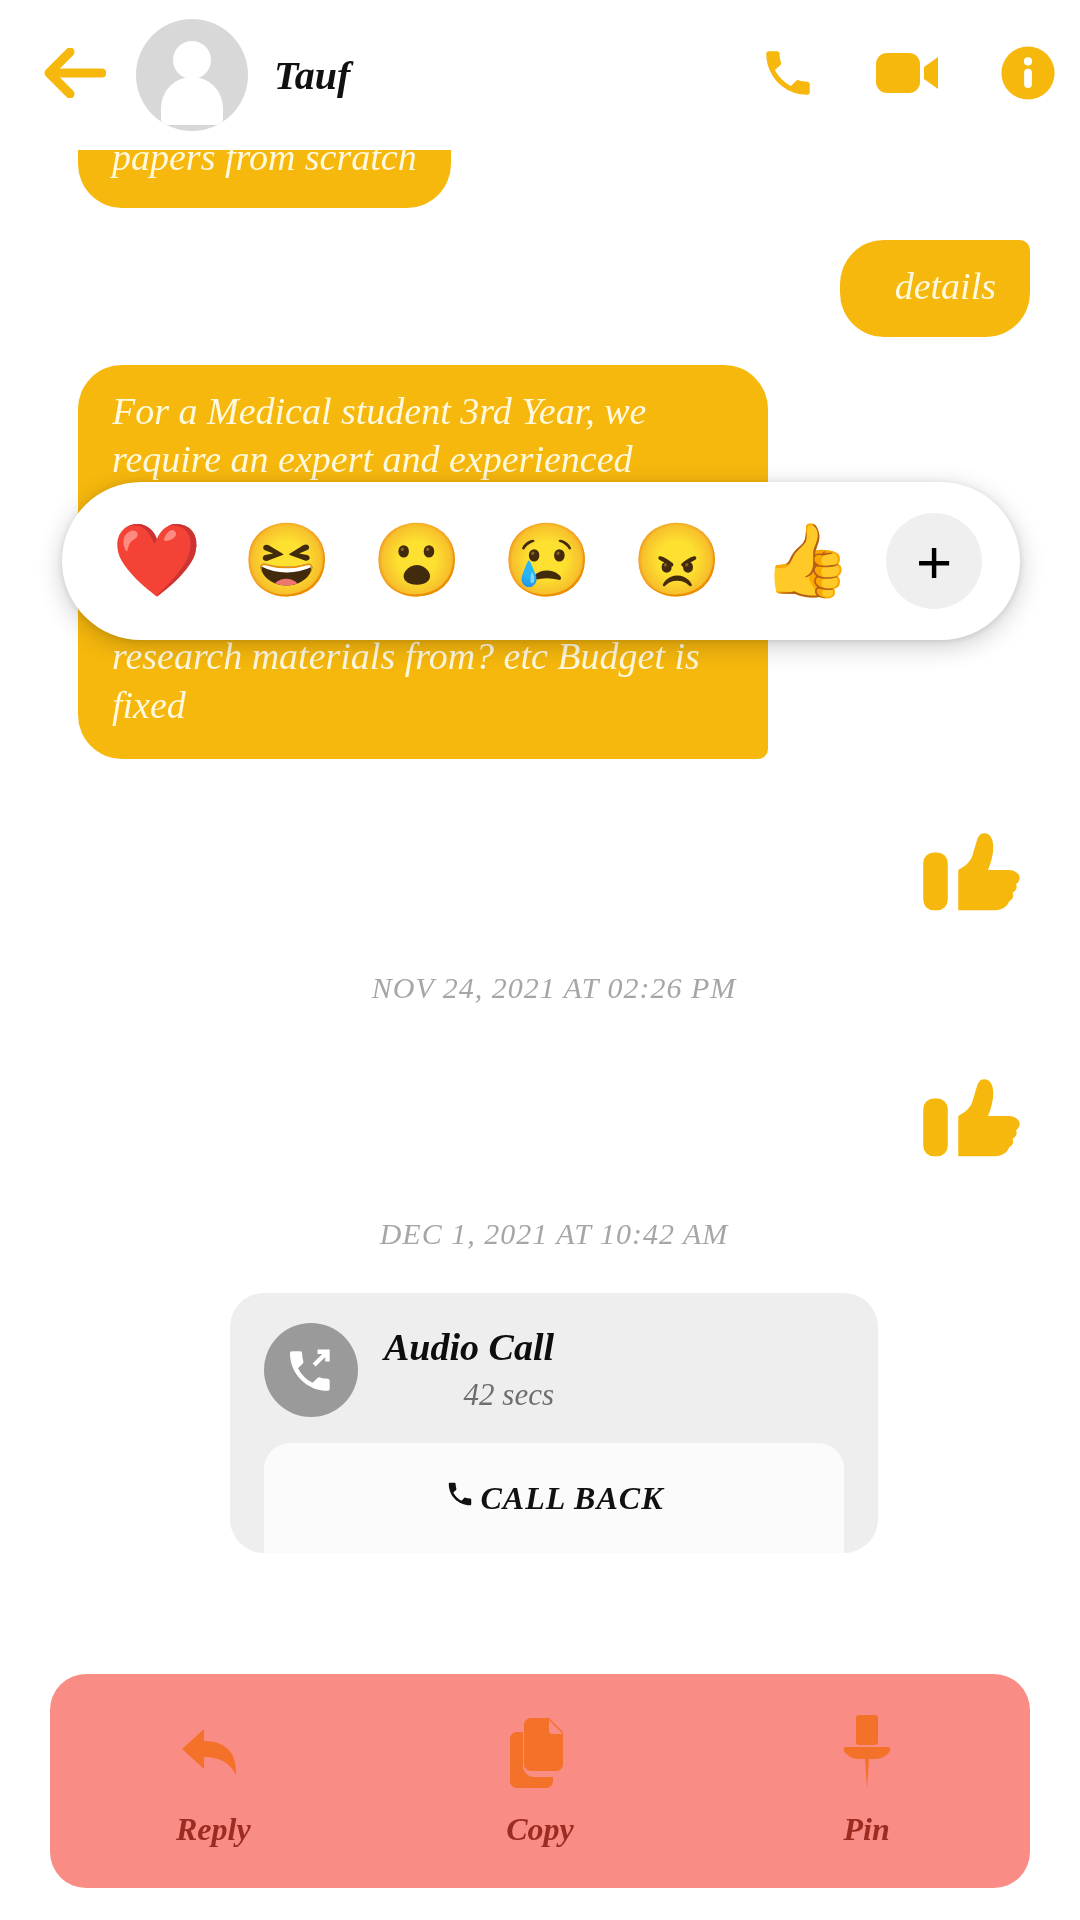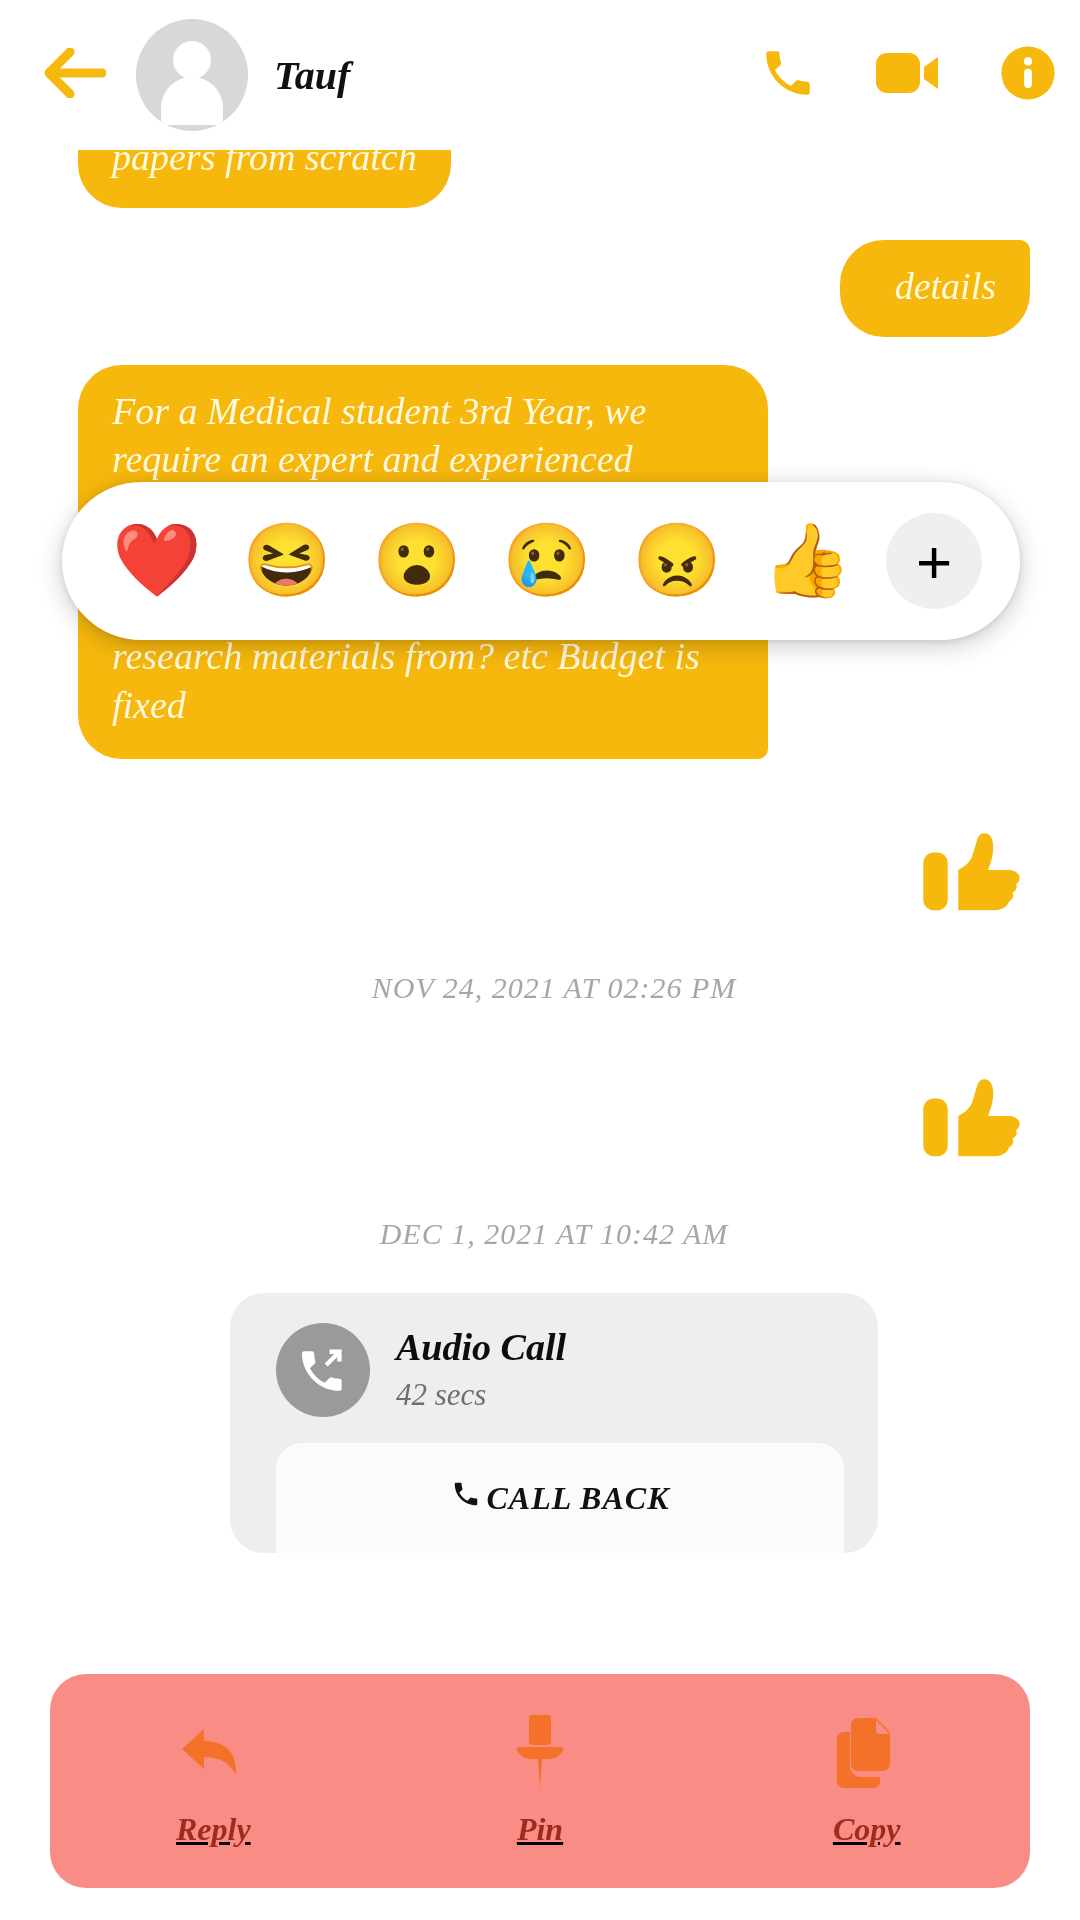--- a/index.html
+++ b/index.html
@@ -121,22 +121,23 @@
     color: #a6a6a6;
     width: 1080px;
   }
 
   
   .call-card {
     margin: 0 auto;
     width: 648px;
     background: #eeeeee;
     border-radius: 34px;
-    padding: 30px 0 0 12px;
-    overflow: hidden;
+    padding: 30px 0 0 0;
+    overflow: hidden;
+    text-align: right;
   }
   .call-head { display: flex; align-items: center; padding: 0 34px 26px 34px; }
   .call-icon {
     width: 94px; height: 94px; border-radius: 50%;
     background: #9a9a9a;
     display: flex; align-items: center; justify-content: center;
     flex: 0 0 auto;
   }
   .call-text { margin-left: 26px; }
   .call-title {
@@ -191,21 +192,21 @@
     position: absolute; left: 0; bottom: 0;
     width: 1080px; height: 270px;
     background: #ffffff;
     z-index: 60;
     padding: 24px 50px 32px 50px;
   }
   #action-bar {
     width: 100%; height: 100%;
     background: #F98C85;
     border-radius: 36px;
-    display: flex; align-items: center; text-decoration: underline;
+    display: flex; align-items: center;
   }
   .action-item {
     flex: 1 1 0;
     display: flex; flex-direction: column;
     align-items: center; justify-content: center;
     gap: 22px;
     height: 100%;
   }
   .action-icon { height: 74px; display: flex; align-items: center; justify-content: center; }
   .action-label {
@@ -367,37 +368,37 @@
         <div class="action-icon">
           <svg width="70" height="62" viewBox="0 0 70 62">
             <path fill="#F4712A" d="M26 8 L4 28 L26 48 V36 c16 0 26 6 32 18 1-22-10-34-32-34 z"></path>
           </svg>
         </div>
         <div class="action-label">Reply</div>
       </div>
 
       <div class="action-item">
         <div class="action-icon">
+          <svg width="62" height="72" viewBox="0 0 62 72">
+            <path fill="#F4712A" d="M22 2 h18 l14 14 v32 c0 4-3 7-7 7 H22 c-4 0-7-3-7-7 V9 c0-4 3-7 7-7 z
+                                     M40 4 v11 c0 2 1 3 3 3 h11 z"></path>
+            <path fill="#F4712A" d="M8 16 h6 v34 c0 6 5 11 11 11 h19 v4 c0 4-3 7-7 7 H8 c-4 0-7-3-7-7 V23 c0-4 3-7 7-7 z"></path>
+          </svg>
+        </div>
+        <div class="action-label">Copy</div>
+      </div>
+
+      <div class="action-item">
+        <div class="action-icon">
           <svg width="54" height="78" viewBox="0 0 54 78">
             <rect x="16" y="2" width="22" height="30" rx="3" fill="#F4712A"></rect>
             <path fill="#F4712A" d="M6 34 h42 c2 0 3 2 2 4 -3 5-9 8-15 8 h-16 c-6 0-12-3-15-8 -1-2 0-4 2-4 z"></path>
             <path fill="#F4712A" d="M25 46 h4 l-2 30 z"></path>
           </svg>
         </div>
         <div class="action-label">Pin</div>
       </div>
 
-      <div class="action-item">
-        <div class="action-icon">
-          <svg width="62" height="72" viewBox="0 0 62 72">
-            <path fill="#F4712A" d="M22 2 h18 l14 14 v32 c0 4-3 7-7 7 H22 c-4 0-7-3-7-7 V9 c0-4 3-7 7-7 z
-                                     M40 4 v11 c0 2 1 3 3 3 h11 z"></path>
-            <path fill="#F4712A" d="M8 16 h6 v34 c0 6 5 11 11 11 h19 v4 c0 4-3 7-7 7 H8 c-4 0-7-3-7-7 V23 c0-4 3-7 7-7 z"></path>
-          </svg>
-        </div>
-        <div class="action-label">Copy</div>
-      </div>
-
 
     </div>
   </div>
 
 </div>
 
 </body></html>

